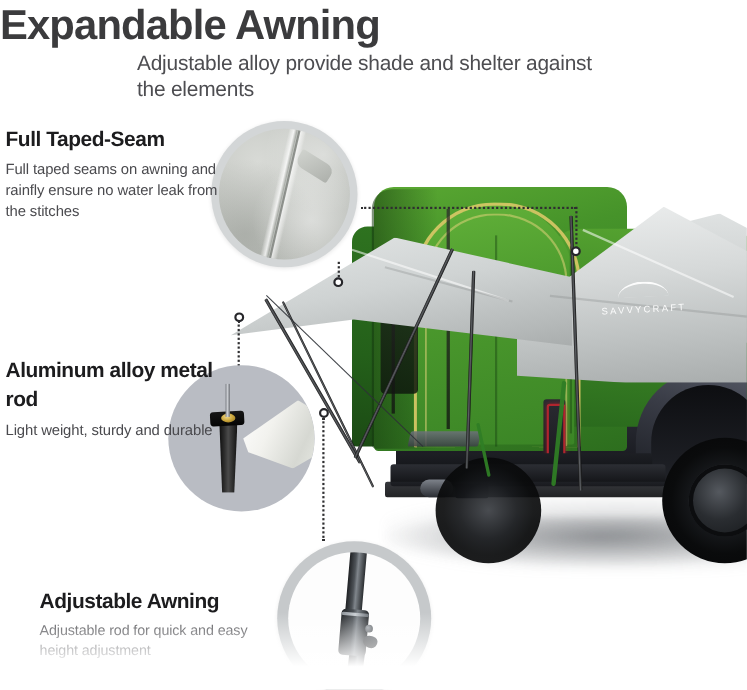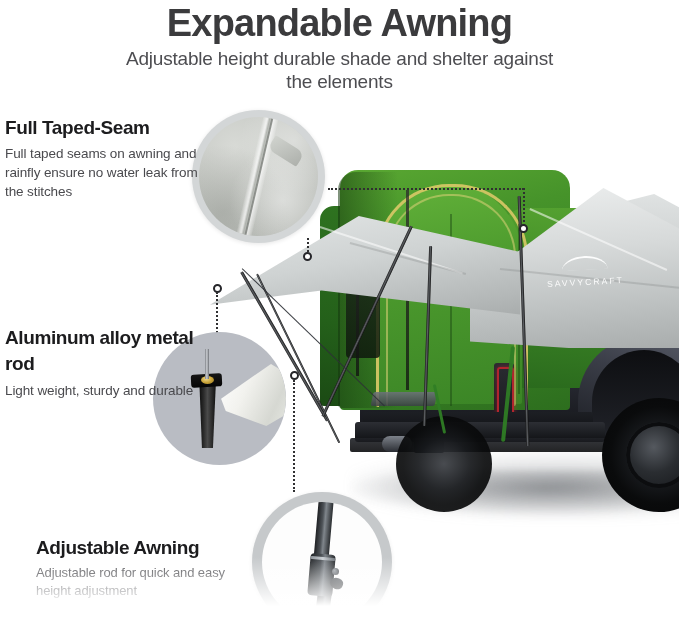--- a/index.html
+++ b/index.html
@@ -7,21 +7,21 @@
     width:679px;height:627px;
     background:#ffffff;
     font-family:"Liberation Sans", sans-serif;
     overflow:hidden;
     position:relative;
     color:#3a3a3c;
   }
   #stage{position:absolute;inset:0;width:679px;height:627px;overflow:hidden;background:#fff;}
 
   
-  .header{position:absolute;left:0;top:0;width:679px;text-align:center;}
+  .header{position:absolute;left:0;top:0;width:679px;}
   .title{
     font-size:38px;line-height:42px;font-weight:700;
     letter-spacing:-0.8px;color:#3b3b3d;
     margin:0;padding-top:2px;
   }
   .subtitle{
     font-size:19px;line-height:23px;font-weight:400;
     color:#4d4d51;letter-spacing:-0.2px;
     margin:3px auto 0;width:430px;
   }
@@ -376,21 +376,21 @@
     background:linear-gradient(180deg,rgba(255,255,255,0),#ffffff 70%);
   }
 </style>
 </head>
 <body>
 
 <div id="stage">
 
   <div class="header">
     <h1 class="title">Expandable Awning</h1>
-    <p class="subtitle">Adjustable height durable shade and shelter against the elements</p>
+    <p class="subtitle">Adjustable alloy provide shade and shelter against the elements</p>
   </div>
 
   <div id="photo">
     <div class="ground-shadow"></div>
 
     <div class="truck-body"></div>
     <div class="truck-rail"></div>
     <div class="truck-rail2"></div>
     <div class="truck-bedside"></div>
 

